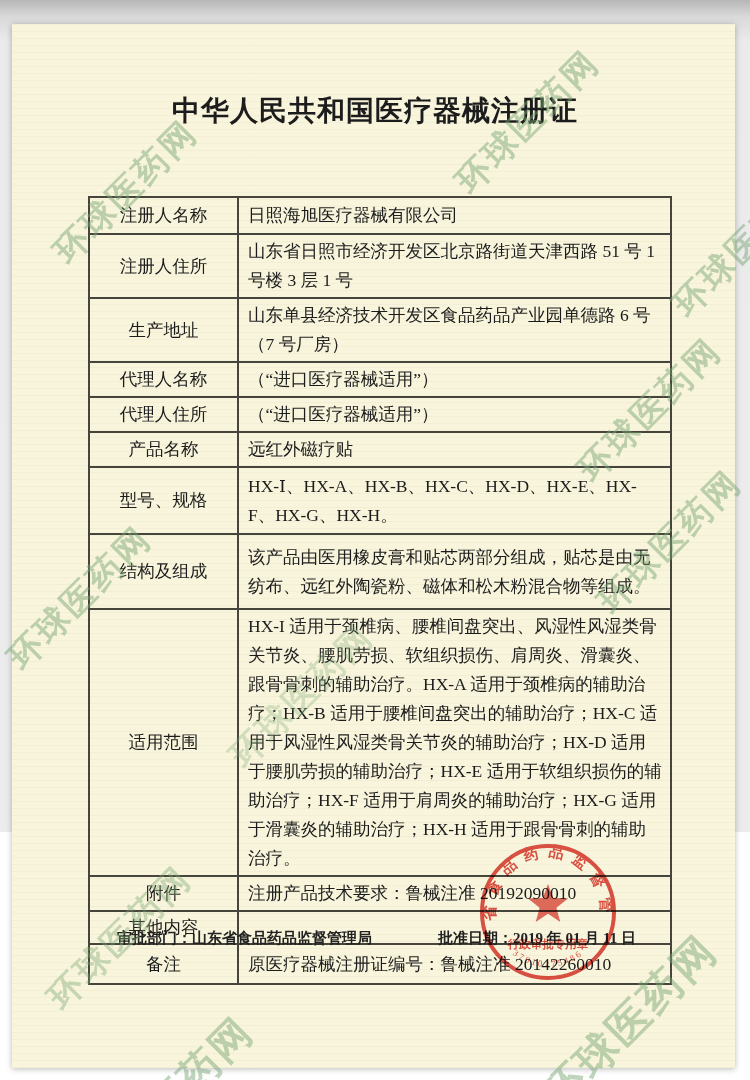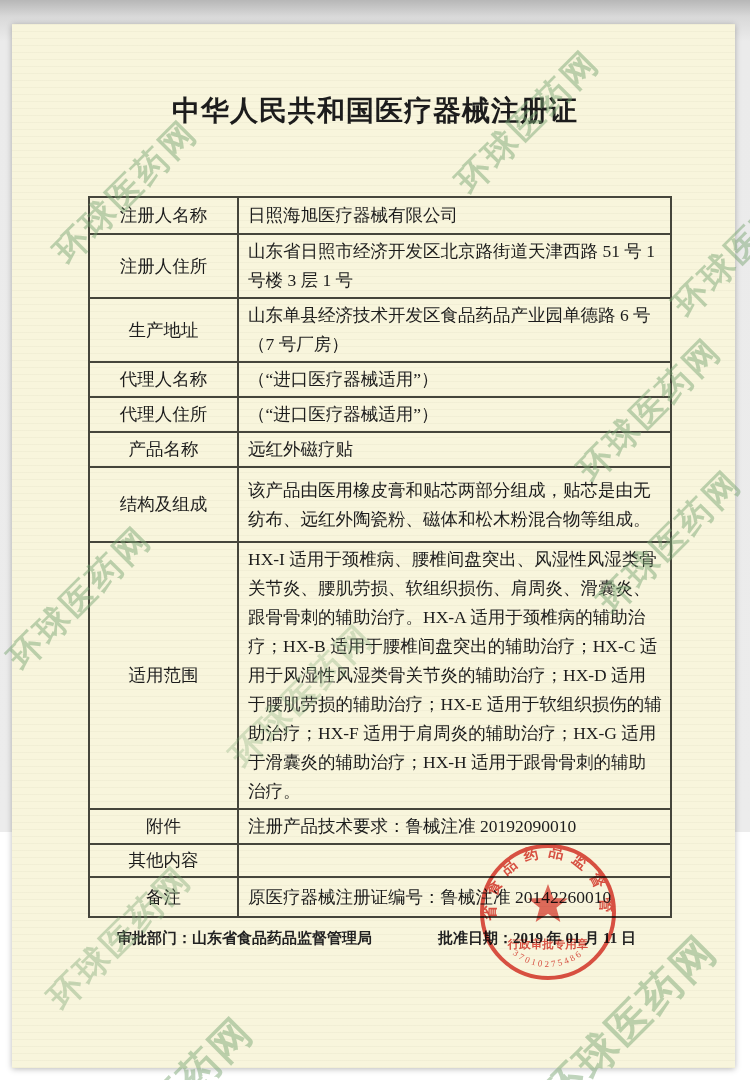--- a/index.html
+++ b/index.html
@@ -73,20 +73,24 @@
       <td class="val">（“进口医疗器械适用”）</td>
     </tr>
     <tr class="h4">
       <td class="lbl">代理人住所</td>
       <td class="val">（“进口医疗器械适用”）</td>
     </tr>
     <tr class="h5">
       <td class="lbl">产品名称</td>
       <td class="val">远红外磁疗贴</td>
     </tr>
+    <tr class="h6">
+      <td class="lbl">型号、规格</td>
+      <td class="val">HX-Ⅰ、HX-A、HX-B、HX-C、HX-D、HX-E、HX-F、HX-G、HX-H。</td>
+    </tr>
     <tr class="h7">
       <td class="lbl">结构及组成</td>
       <td class="val">该产品由医用橡皮膏和贴芯两部分组成，贴芯是由无纺布、远红外陶瓷粉、磁体和松木粉混合物等组成。</td>
     </tr>
     <tr class="h8">
       <td class="lbl">适用范围</td>
       <td class="val">HX-I 适用于颈椎病、腰椎间盘突出、风湿性风湿类骨关节炎、腰肌劳损、软组织损伤、肩周炎、滑囊炎、跟骨骨刺的辅助治疗。HX-A 适用于颈椎病的辅助治疗；HX-B 适用于腰椎间盘突出的辅助治疗；HX-C 适用于风湿性风湿类骨关节炎的辅助治疗；HX-D 适用于腰肌劳损的辅助治疗；HX-E 适用于软组织损伤的辅助治疗；HX-F 适用于肩周炎的辅助治疗；HX-G 适用于滑囊炎的辅助治疗；HX-H 适用于跟骨骨刺的辅助治疗。</td>
     </tr>
     <tr class="h9">
       <td class="lbl">附件</td>

